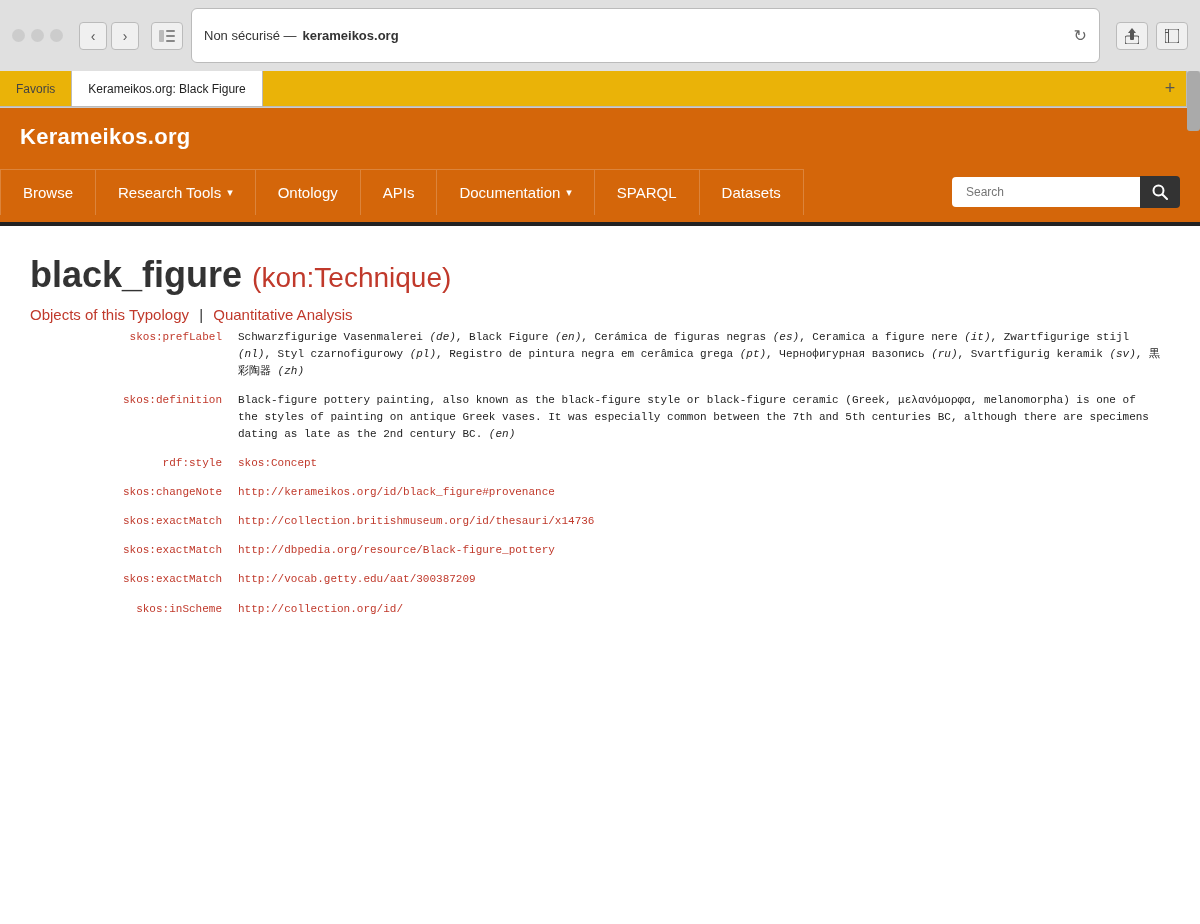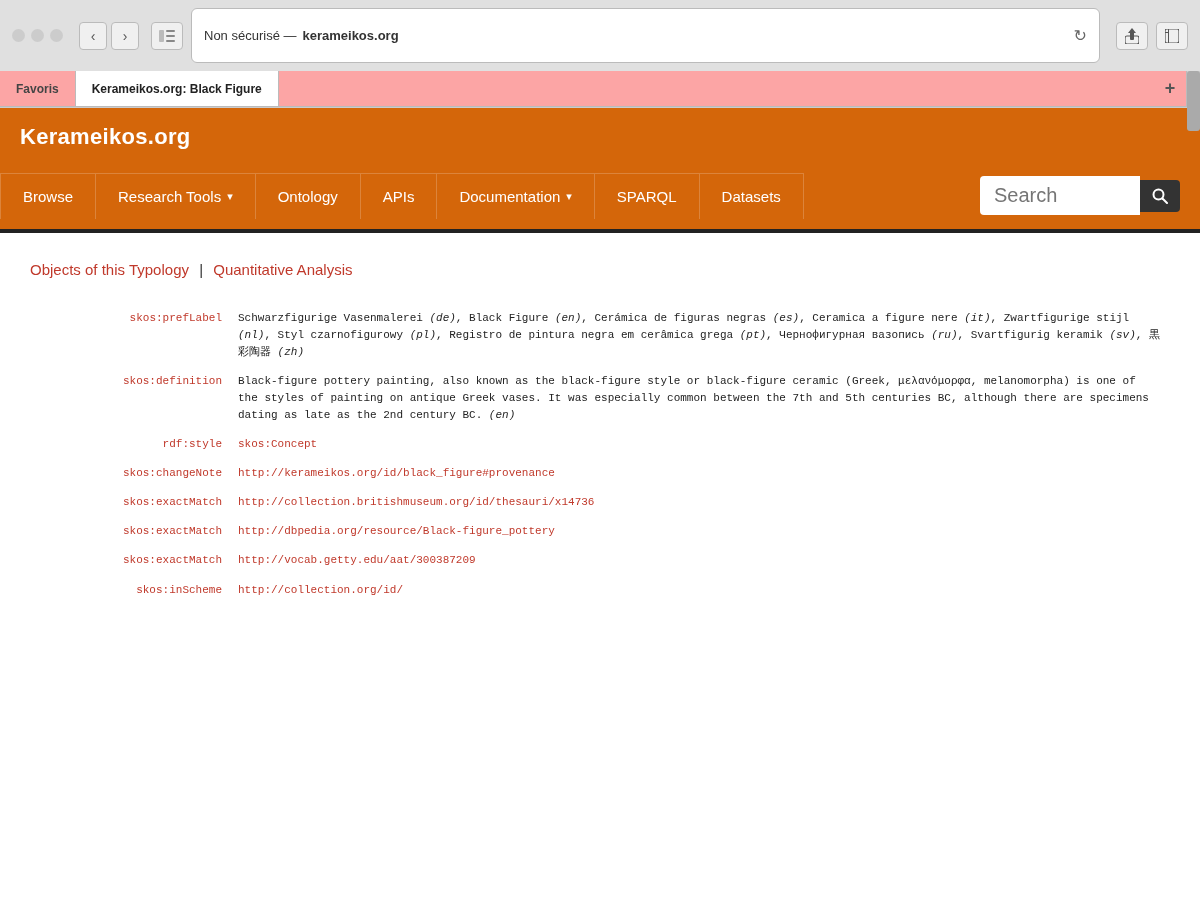--- a/index.html
+++ b/index.html
@@ -73,24 +73,23 @@
       display: flex; align-items: center; justify-content: center;
       cursor: pointer;
       color: #555;
       font-size: 14px;
     }
 
     
     .browser-tabs {
       display: flex;
       align-items: stretch;
-      background: #fca5a5;
+      background: #eab308;
       border-bottom: 1px solid #bbb;
       height: 36px;
-      font-weight: bold;
     }
     .browser-tab {
       display: flex;
       align-items: center;
       padding: 0 16px;
       font-size: 12px;
       color: #444;
       border-right: 1px solid #bbb;
       cursor: pointer;
       white-space: nowrap;
@@ -157,23 +156,23 @@
       justify-content: flex-end;
       align-items: center;
       padding: 14px 20px;
       gap: 0;
       flex: 1;
     }
     .search-input {
       padding: 8px 14px;
       border: none;
       border-radius: 4px 0 0 4px;
-      font-size: 20px;
+      font-size: 12px;
       color: #999;
-      width: 160px;
+      width: 188px;
       outline: none;
     }
     .search-btn {
       background: #333;
       border: none;
       padding: 8px 12px;
       border-radius: 0 4px 4px 0;
       cursor: pointer;
       display: flex;
       align-items: center;
@@ -200,21 +199,20 @@
       color: #333;
       margin-bottom: 10px;
     }
     .page-title .concept-type {
       font-size: 28px;
       font-weight: 400;
       color: #c0392b;
     }
 
     .typology-links {
-      margin-bottom: 26px;
       font-size: 15px;
     }
     .typology-links a {
       color: #c0392b;
       text-decoration: none;
     }
     .typology-links span.sep { color: #333; margin: 0 6px; }
 
     
     .property-table {
@@ -340,20 +338,24 @@
             <line x1="10.5" y1="10.5" x2="15" y2="15" stroke="white" stroke-width="2" stroke-linecap="round"></line>
           </svg>
       </button>
     </div>
   </div>
 </div>
 <div class="header-border"></div>
 
 <div class="main-content">
   <div class="content-inner">
+    <h1 class="page-title">
+      <span>black_figure</span>
+      <span class="concept-type">(kon:Technique)</span>
+    </h1>
 
     <div class="typology-links">
       <a href="#">Objects of this Typology</a>
       <span class="sep">|</span>
       <a href="#">Quantitative Analysis</a>
     </div>
 
     <table class="property-table">
       <tbody>
 

